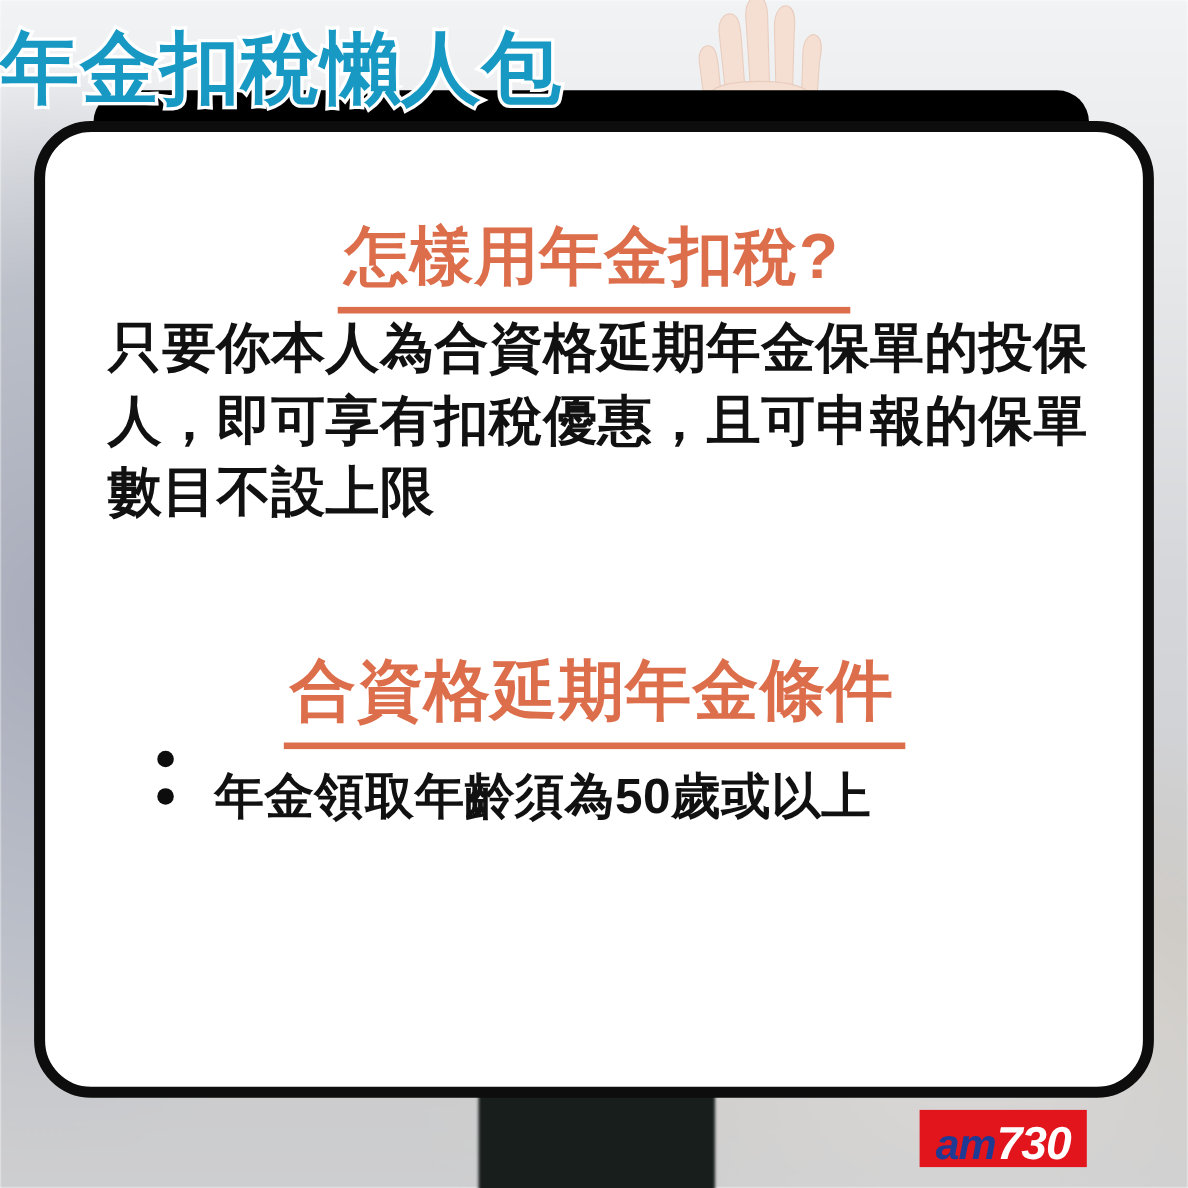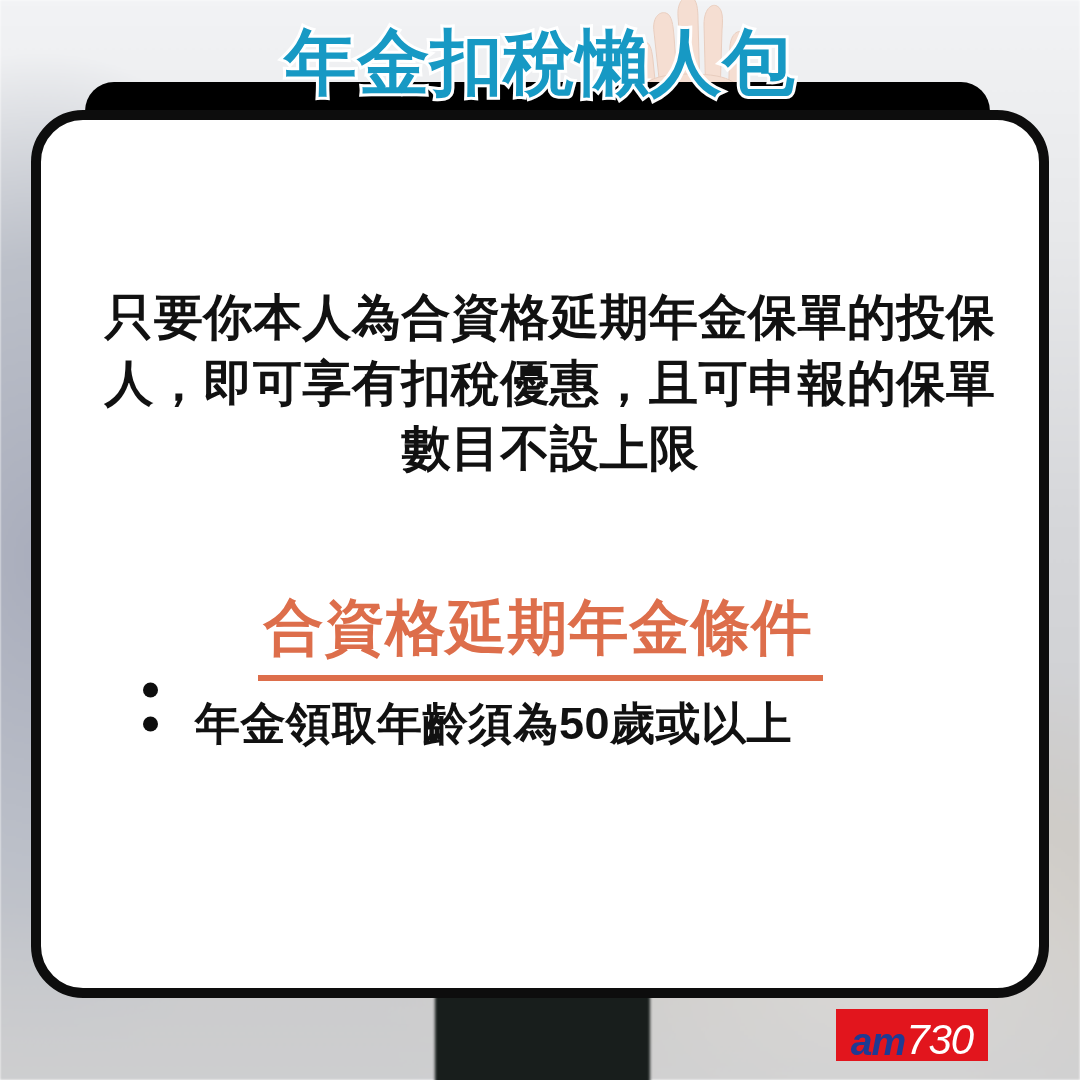--- a/index.html
+++ b/index.html
@@ -76,21 +76,20 @@
     border: 10px solid #0d0d0d;
     border-radius: 52px;
   }
 
   
   #main-title {
     position: absolute;
     left: 0;
     top: 26px;
     width: 1080px;
-    text-align: center;
     font-size: 72px;
     font-weight: 700;
     letter-spacing: 1px;
     color: #1799c4;
     line-height: 1.0;
     -webkit-text-stroke: 6px #ffffff;
     paint-order: stroke fill;
     text-shadow: 0 2px 0 rgba(255,255,255,.9);
     white-space: nowrap;
   }
@@ -119,21 +118,20 @@
     padding: 0 10px 6px 6px;
   }
   #heading-how   { top: 75px; }
   #heading-cond  { top: 468px; font-size: 60px; }
 
   #body-paragraph {
     position: absolute;
     top: 165px;
     left: 57px;
     width: 904px;
-    text-align: center;
     font-size: 49px;
     font-weight: 700;
     color: #111111;
     line-height: 1.34;
     letter-spacing: .5px;
   }
 
   #bullet-list {
     position: absolute;
     top: 570px;
@@ -179,21 +177,21 @@
   #logo-am {
     font-size: 39px;
     font-weight: 700;
     color: #1f3a93;
     font-style: italic;
     letter-spacing: -1px;
     line-height: 1;
   }
   #logo-730 {
     font-size: 42px;
-    font-weight: 400;
+    font-weight: 700;
     color: #ffffff;
     font-style: italic;
     letter-spacing: -1px;
     line-height: 1;
     margin-left: 1px;
   }
 </style>
 </head>
 <body>
 
@@ -209,20 +207,23 @@
     <path d="M110 112 L112 52 C113 40 120 35 125 39 C130 43 129 52 127 62 L124 104 Z"></path>
     <path d="M20 112 C20 90 30 80 72 80 C114 80 126 90 126 112 Z"></path>
   </g>
 </svg>
 
 <div id="title-banner"></div>
 
 <div id="card">
   <div class="card-inner">
 
+    <div class="heading" id="heading-how">
+      <span class="ul">怎樣用年金扣稅?</span>
+    </div>
 
     <div id="body-paragraph">只要你本人為合資格延期年金保單的投保人，即可享有扣稅優惠，且可申報的保單數目不設上限</div>
 
     <div class="heading" id="heading-cond">
       <span class="ul">合資格延期年金條件</span>
     </div>
 
     <ul id="bullet-list">
       <li>
         <span class="dot"></span>

